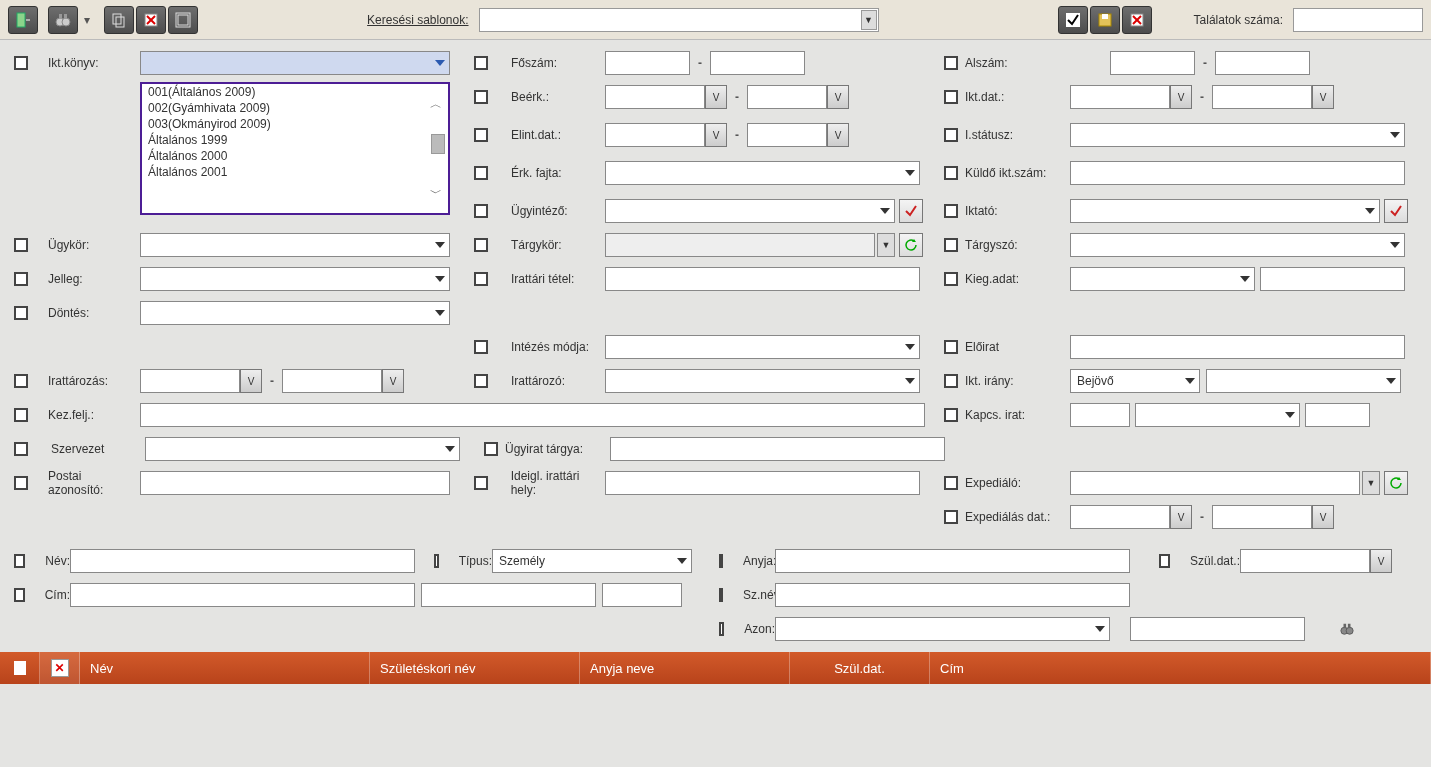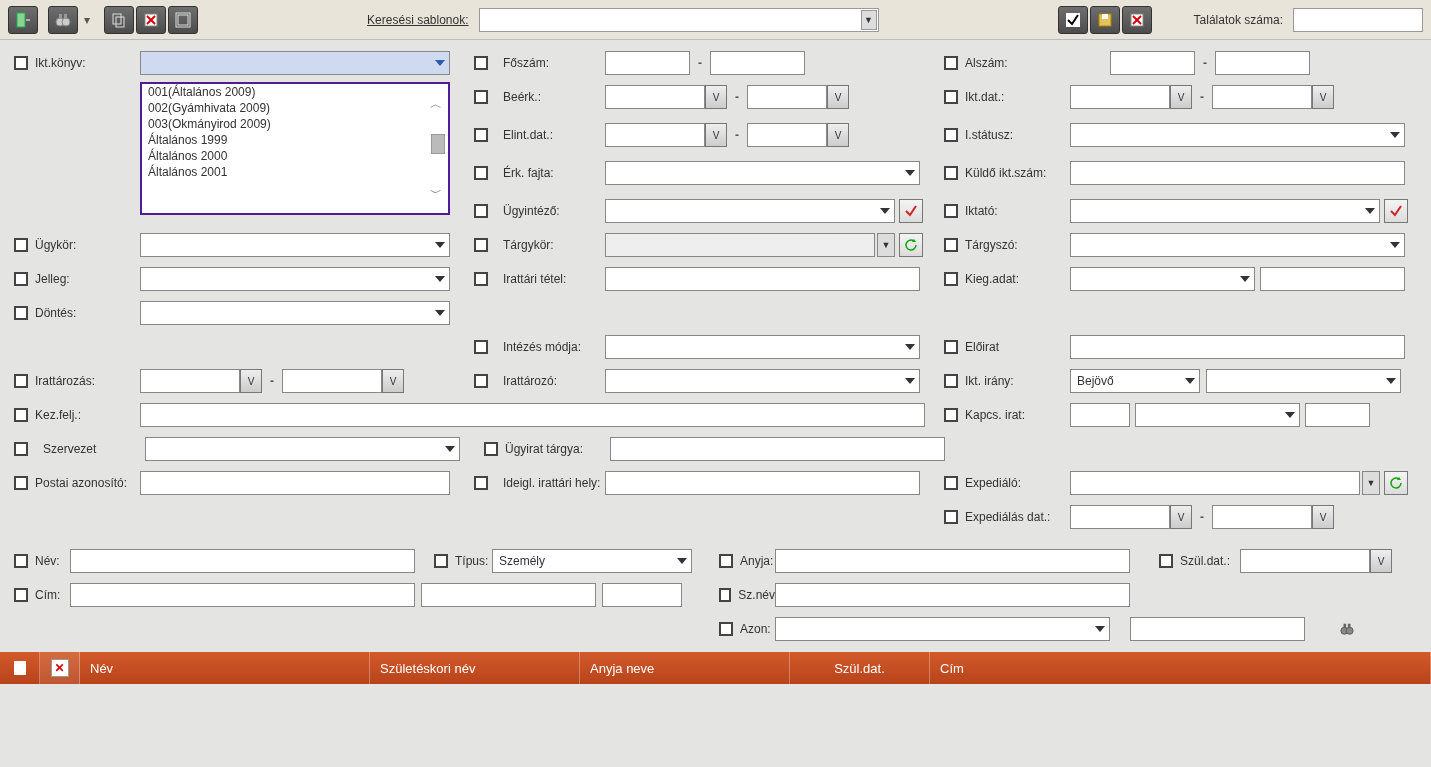--- a/index.html
+++ b/index.html
@@ -12,22 +12,22 @@
   .tb-arrow { width:14px; height:28px; display:flex; align-items:center; justify-content:center; color:#555;}
   .toolbar-label { margin-left:auto; margin-right:auto; display:flex; align-items:center; gap:10px;text-decoration:underline;}
   .template-combo { width:400px; height:24px; border:1px solid #999; background:#fff; }
   .toolbar-right { display:flex; align-items:center; gap:2px; margin-left:10px;}
   .count-box { width:130px; height:24px; border:1px solid #999; background:#fff; margin-left:8px;}
   .count-label { margin-left:40px; }
 
   .form-area { padding:8px 10px 4px 10px; background:#e4e4e2; position:relative; }
   .row { display:flex; align-items:flex-start; margin-bottom:4px; }
   .cell { display:flex; align-items:center; min-height:30px; }
-  .lbl { display:flex; align-items:center; gap:4px; width:130px; }
-  .midlbl { display:flex; align-items:center; gap:12px; width:135px; }
+  .lbl { display:flex; align-items:center; gap:17px; width:130px; }
+  .midlbl { display:flex; align-items:center; gap:20px; width:135px; }
   .rlbl { display:flex; align-items:center; gap:4px; width:130px; }
   input[type=checkbox].cb { width:14px; height:14px; appearance:none; border:2px solid #444; background:#fff; cursor:pointer; }
   .txt { height:24px; border:1px solid #888; background:#fff; padding:0 4px; }
   .sel { height:24px; border:1px solid #888; background:#fff; position:relative; }
   .sel::after { content:""; position:absolute; right:4px; top:50%; transform:translateY(-50%); border-left:5px solid transparent; border-right:5px solid transparent; border-top:6px solid #333;}
   .sel-blue::after { border-top-color:#2b5ab0; }
   .sel-box { position:relative; display:inline-block;}
   .dash { margin:0 8px; color:#555; font-weight:bold;}
   .vbtn { width:22px; height:24px; border:1px solid #777; background:linear-gradient(#eee,#ccc); display:inline-flex; align-items:center; justify-content:center; cursor:pointer; font-size:10px; color:#333;}
   .icon-btn { width:24px; height:24px; border:1px solid #777; background:linear-gradient(#f4f4f4,#dcdcdc); display:inline-flex; align-items:center; justify-content:center; cursor:pointer; margin-left:4px;}

